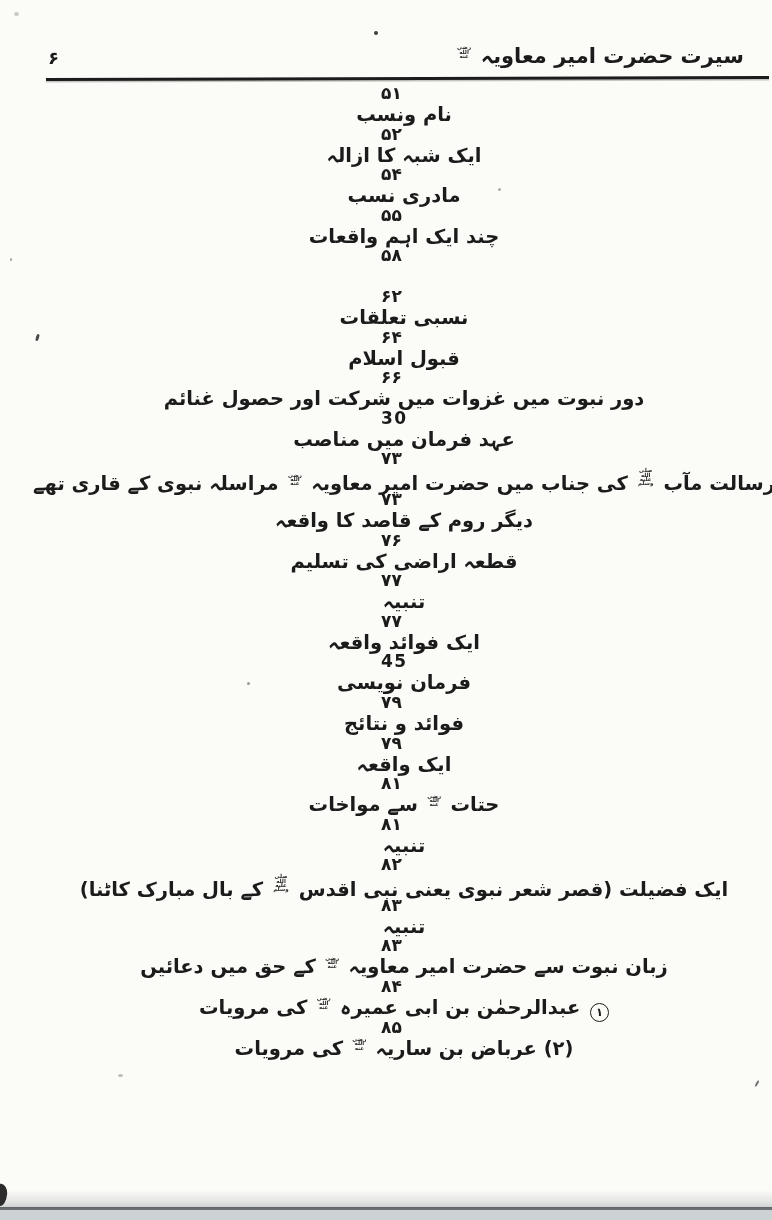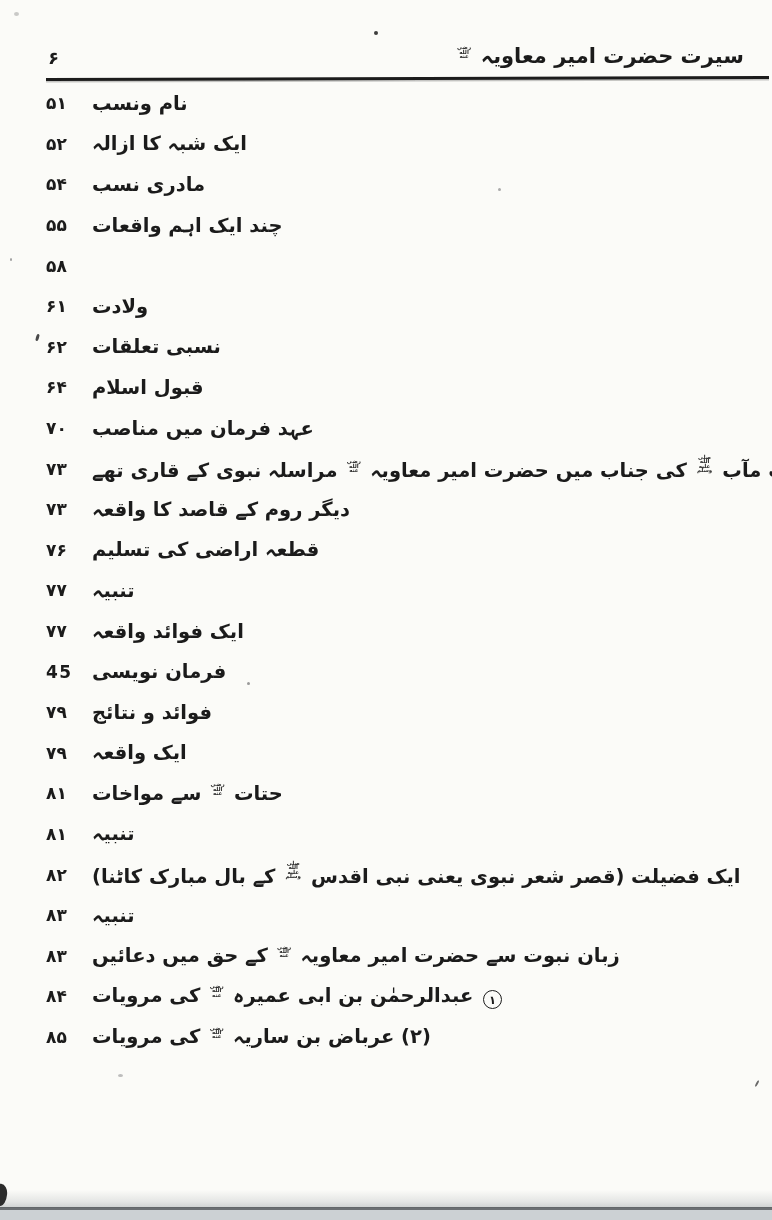--- a/index.html
+++ b/index.html
@@ -27,20 +27,21 @@
     box-shadow:0 1.5px 0 rgba(30,30,30,.25);
   }
   
   .toc{
     position:absolute;top:83px;left:0;right:0;
     padding:0 10px 0 46px;box-sizing:border-box;
   }
   .toc-row{
     display:flex;justify-content:flex-start;align-items:center;
     height:40.6px;
+    flex-direction:column;
   }
   .toc-page{
     font-size:17px;font-weight:700;min-width:46px;text-align:left;
     letter-spacing:1.5px;
   }
   .toc-title{
     direction:rtl;text-align:right;font-size:19.5px;font-weight:700;
     white-space:nowrap;
   }
   
@@ -111,33 +112,33 @@
         <span class="toc-title">مادری نسب</span>
       </div>
       <div class="toc-row">
         <span class="toc-page">۵۵</span>
         <span class="toc-title">چند ایک اہم واقعات</span>
       </div>
       <div class="toc-row">
         <span class="toc-page">۵۸</span>
       </div>
       <div class="toc-row">
-        <span class="toc-page">۶۱</span>
-        <span class="toc-title">ولادت</span>
-      </div>
-      <div class="toc-row">
         <span class="toc-page">۶۲</span>
         <span class="toc-title">نسبی تعلقات</span>
       </div>
       <div class="toc-row">
         <span class="toc-page">۶۴</span>
         <span class="toc-title">قبول اسلام</span>
       </div>
       <div class="toc-row">
-        <span class="toc-page">۷۰</span>
+        <span class="toc-page">۶۶</span>
+        <span class="toc-title">دور نبوت میں غزوات میں شرکت اور حصول غنائم</span>
+      </div>
+      <div class="toc-row">
+        <span class="toc-page">30</span>
         <span class="toc-title">عہد فرمان میں مناصب</span>
       </div>
       <div class="toc-row">
         <span class="toc-page">۷۳</span>
         <span class="toc-title">رسالت مآب <span class="hon saw">صلى الله عليه وسلم</span> کی جناب میں حضرت امیر معاویہ <span class="hon rda">رضي الله عنه</span> مراسلہ نبوی کے قاری تھے</span>
       </div>
       <div class="toc-row">
         <span class="toc-page">۷۳</span>
         <span class="toc-title">دیگر روم کے قاصد کا واقعہ</span>
       </div>

